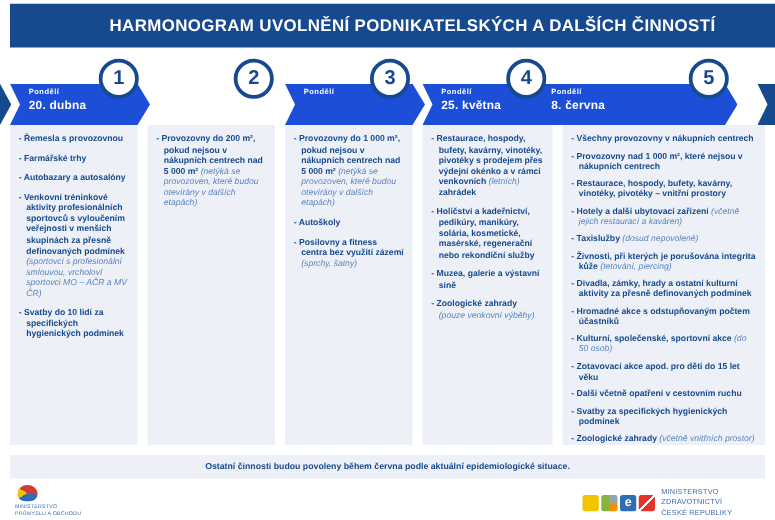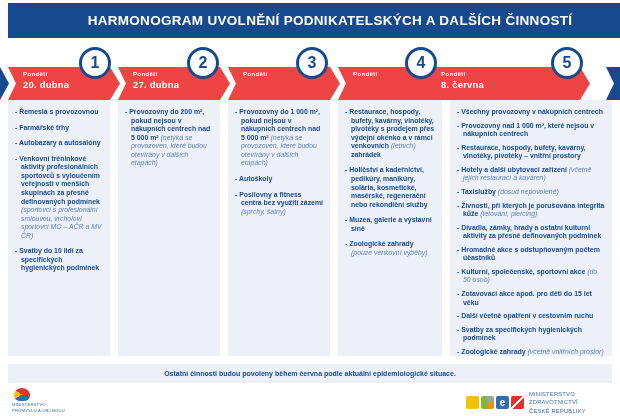--- a/index.html
+++ b/index.html
@@ -3,21 +3,21 @@
 <meta charset="utf-8">
 <style>
   html,body{margin:0;padding:0;background:#ffffff;}
   .page{position:relative;width:620px;height:416px;background:#ffffff;overflow:hidden;
         font-family:"Liberation Sans","DejaVu Sans",sans-serif;}
   
   .header{position:absolute;left:8px;top:3px;width:604px;height:35px;background:#17498f;
           color:#fff;font-size:13.5px;font-weight:bold;letter-spacing:.3px;
           display:flex;align-items:center;justify-content:center;white-space:nowrap;padding-left:20px;}
   
-  .banner{position:absolute;top:67px;height:33px;background:#ef4444;color:#fff;box-sizing:border-box;
+  .banner{position:absolute;top:67px;height:33px;background:#1d4ed8;color:#fff;box-sizing:border-box;
           padding:4px 0 0 15px;
           clip-path:polygon(0 0,calc(100% - 10px) 0,100% 50%,calc(100% - 10px) 100%,0 100%,8px 50%);}
   .banner .day{font-size:6px;font-weight:bold;letter-spacing:.4px;}
   .banner .date{font-size:9.5px;font-weight:bold;letter-spacing:.2px;margin-top:2px;}
   .b1{left:8px;width:112px}.b2{left:118px;width:112px}.b3{left:228px;width:112px}
   .b4{left:338px;width:114px}.b5{left:426px;width:164px}
   .stub-left{position:absolute;left:0;top:67px;width:9px;height:33px;background:#17498f;
              clip-path:polygon(0 0,100% 50%,0 100%);}
   .stub-right{position:absolute;left:606px;top:67px;width:14px;height:33px;background:#17498f;
               clip-path:polygon(0 0,100% 0,100% 100%,0 100%,8px 50%);}
@@ -62,29 +62,26 @@
 <div class="page">
 
   <div class="header">HARMONOGRAM UVOLNĚNÍ PODNIKATELSKÝCH A DALŠÍCH ČINNOSTÍ</div>
 
   <div class="stub-left"></div>
 
   <div class="banner b1">
     <div class="day">Pondělí</div>
     <div class="date">20. dubna</div>
   </div>
-  <div class="banner b2">
-    <div class="day">Pondělí</div>
-    <div class="date">27. dubna</div>
-  </div>
   <div class="banner b3">
     <div class="day">Pondělí</div>
   </div>
   <div class="banner b4">
     <div class="day">Pondělí</div>
+    <div class="date">25. května</div>
   </div>
   <div class="banner b5">
     <div class="day">Pondělí</div>
     <div class="date">8. června</div>
   </div>
   <div class="stub-right"></div>
 
   <div class="circle c1">1</div>
   <div class="circle c2">2</div>
   <div class="circle c3">3</div>

